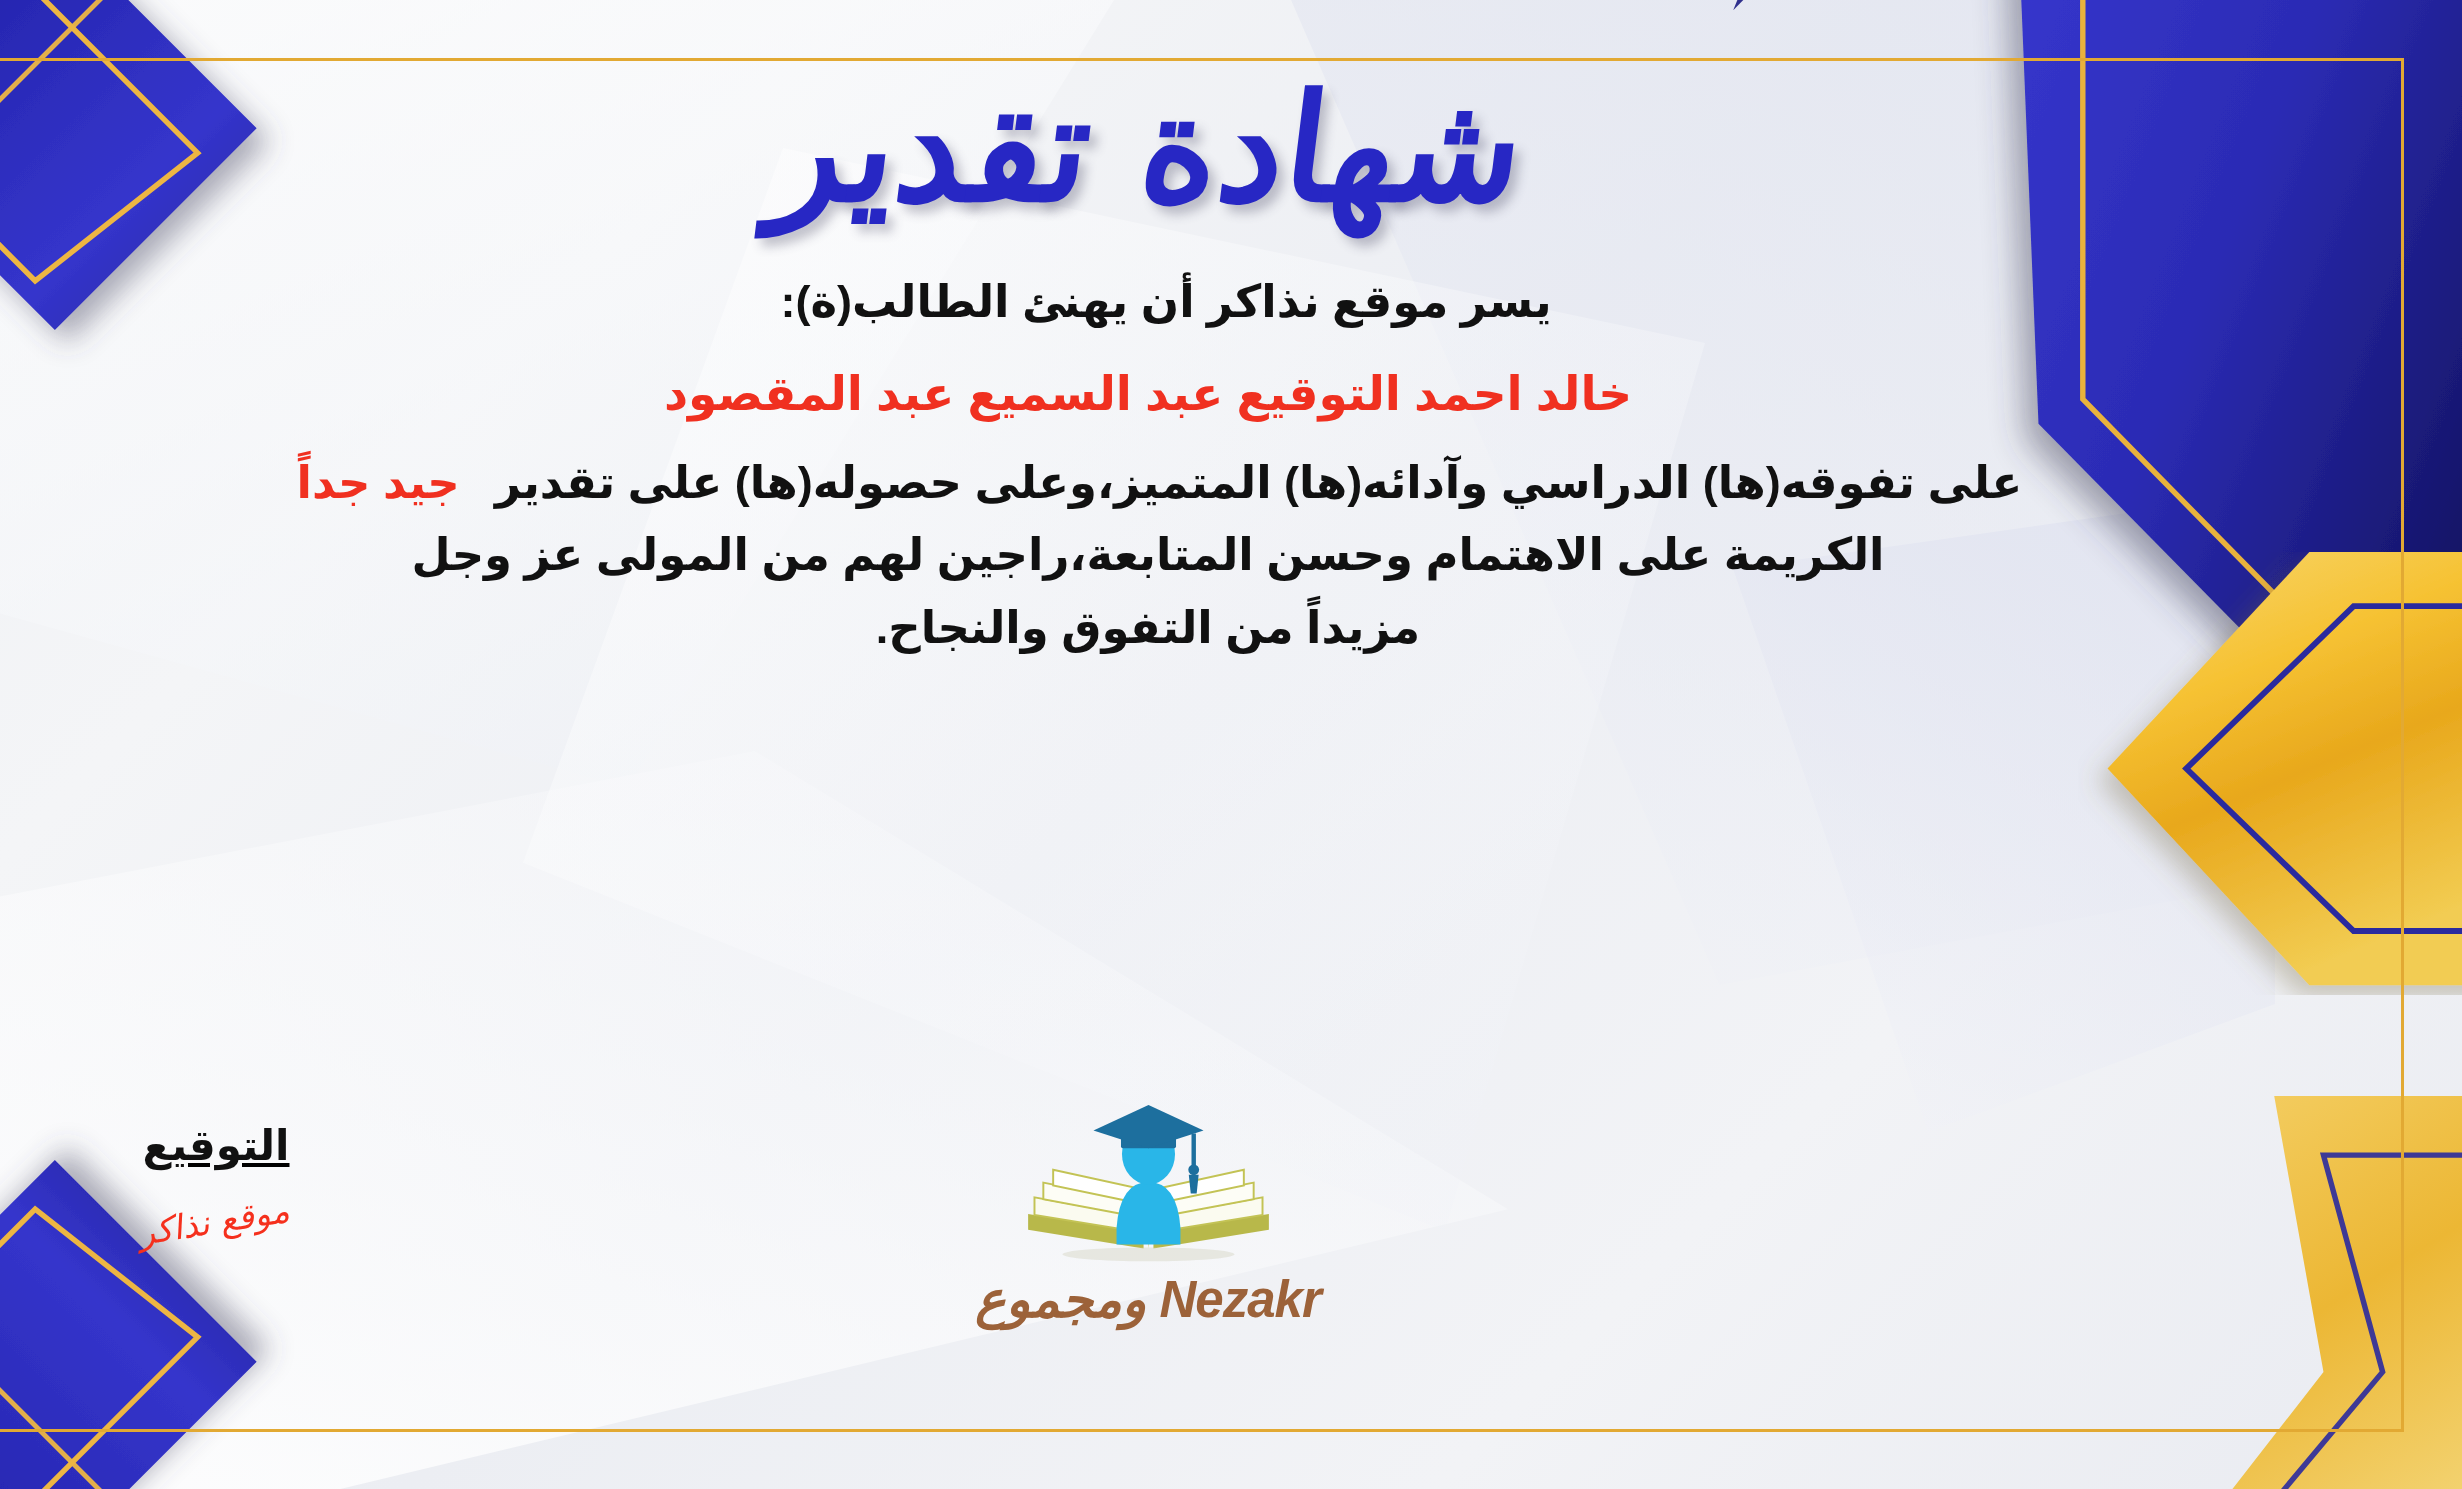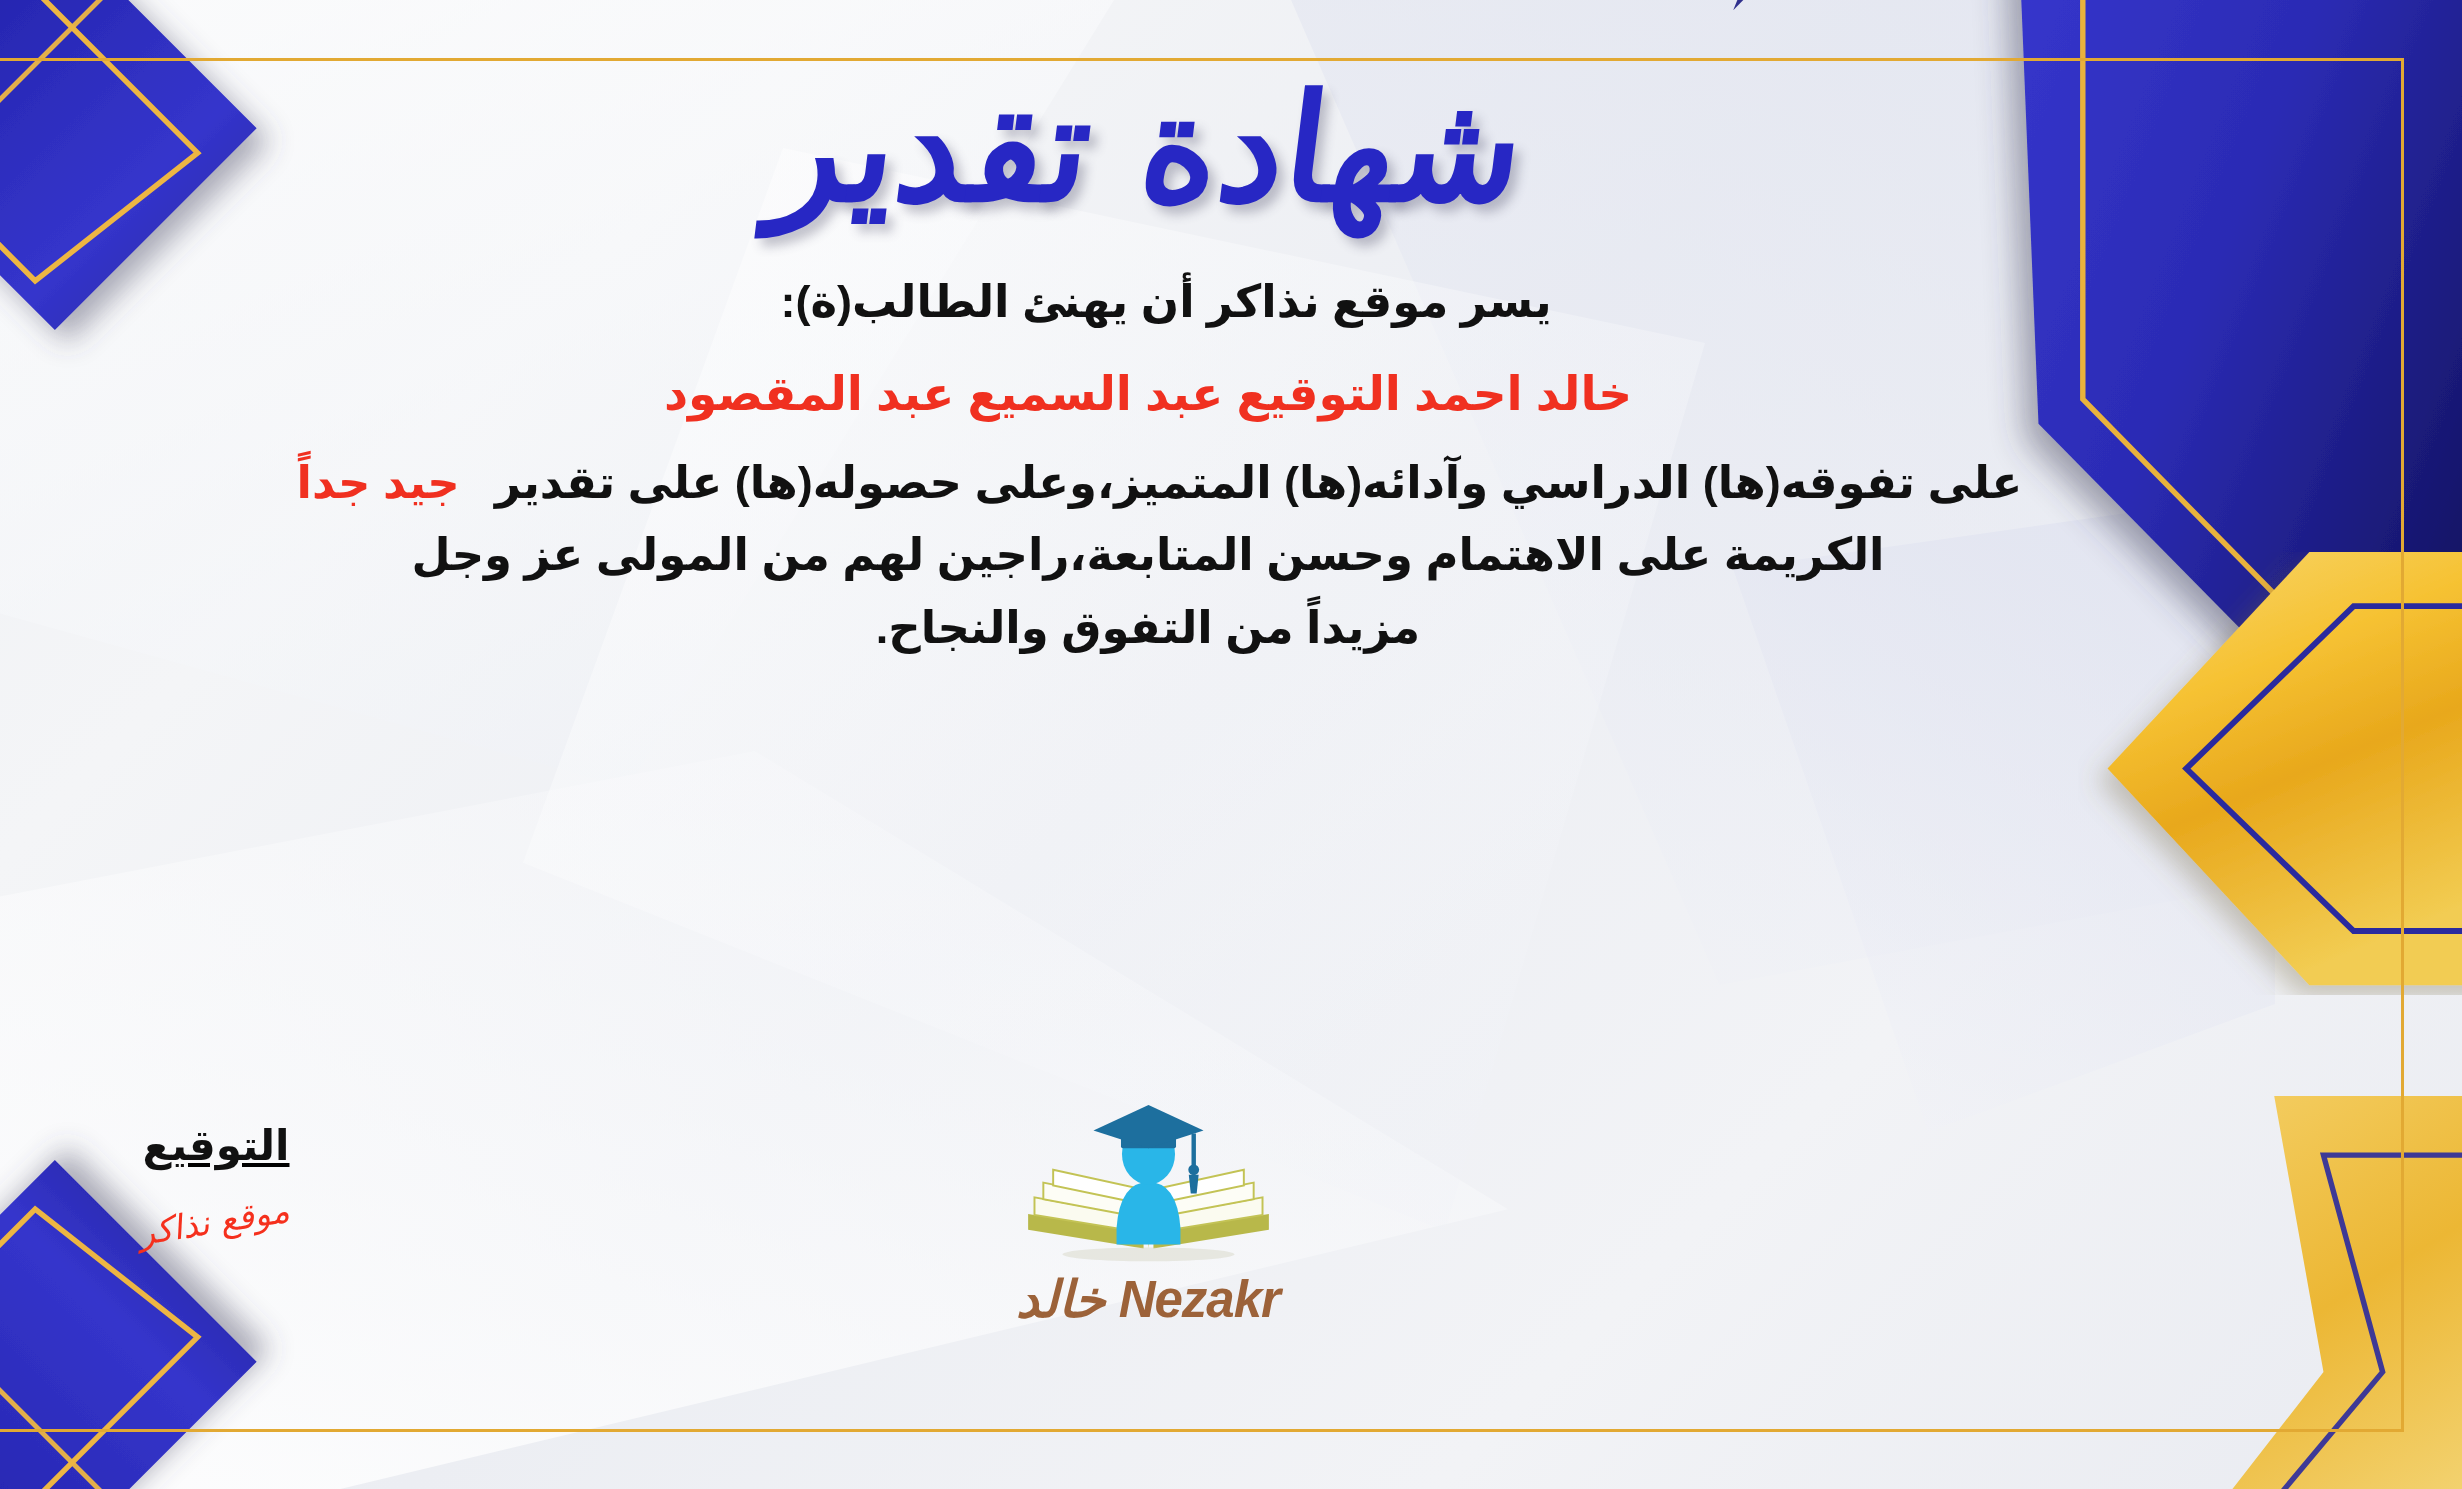--- a/index.html
+++ b/index.html
@@ -342,19 +342,19 @@
 
           <rect x="224" y="56" width="112" height="40" rx="4" fill="#1d6f9e"></rect>
           <rect x="228" y="58" width="104" height="12" fill="#ffffff" opacity="0.75"></rect>
 
           <path d="M 280 8 L 392 60 L 280 96 L 168 60 Z" fill="#1d6f9e"></path>
 
           <path d="M 372 66 L 372 134" stroke="#1d6f9e" stroke-width="9" fill="none"></path>
           <circle cx="372" cy="140" r="11" fill="#1d6f9e"></circle>
           <path d="M 362 150 L 382 150 L 378 188 L 366 188 Z" fill="#1d6f9e"></path>
         </svg>
-        <div class="logo-wordmark">Nezakr خالد</div>
+        <div class="logo-wordmark">Nezakr ومجموع</div>
       </div>
 
     </div>
   </div>
 </div>
 
 
 </body></html>

